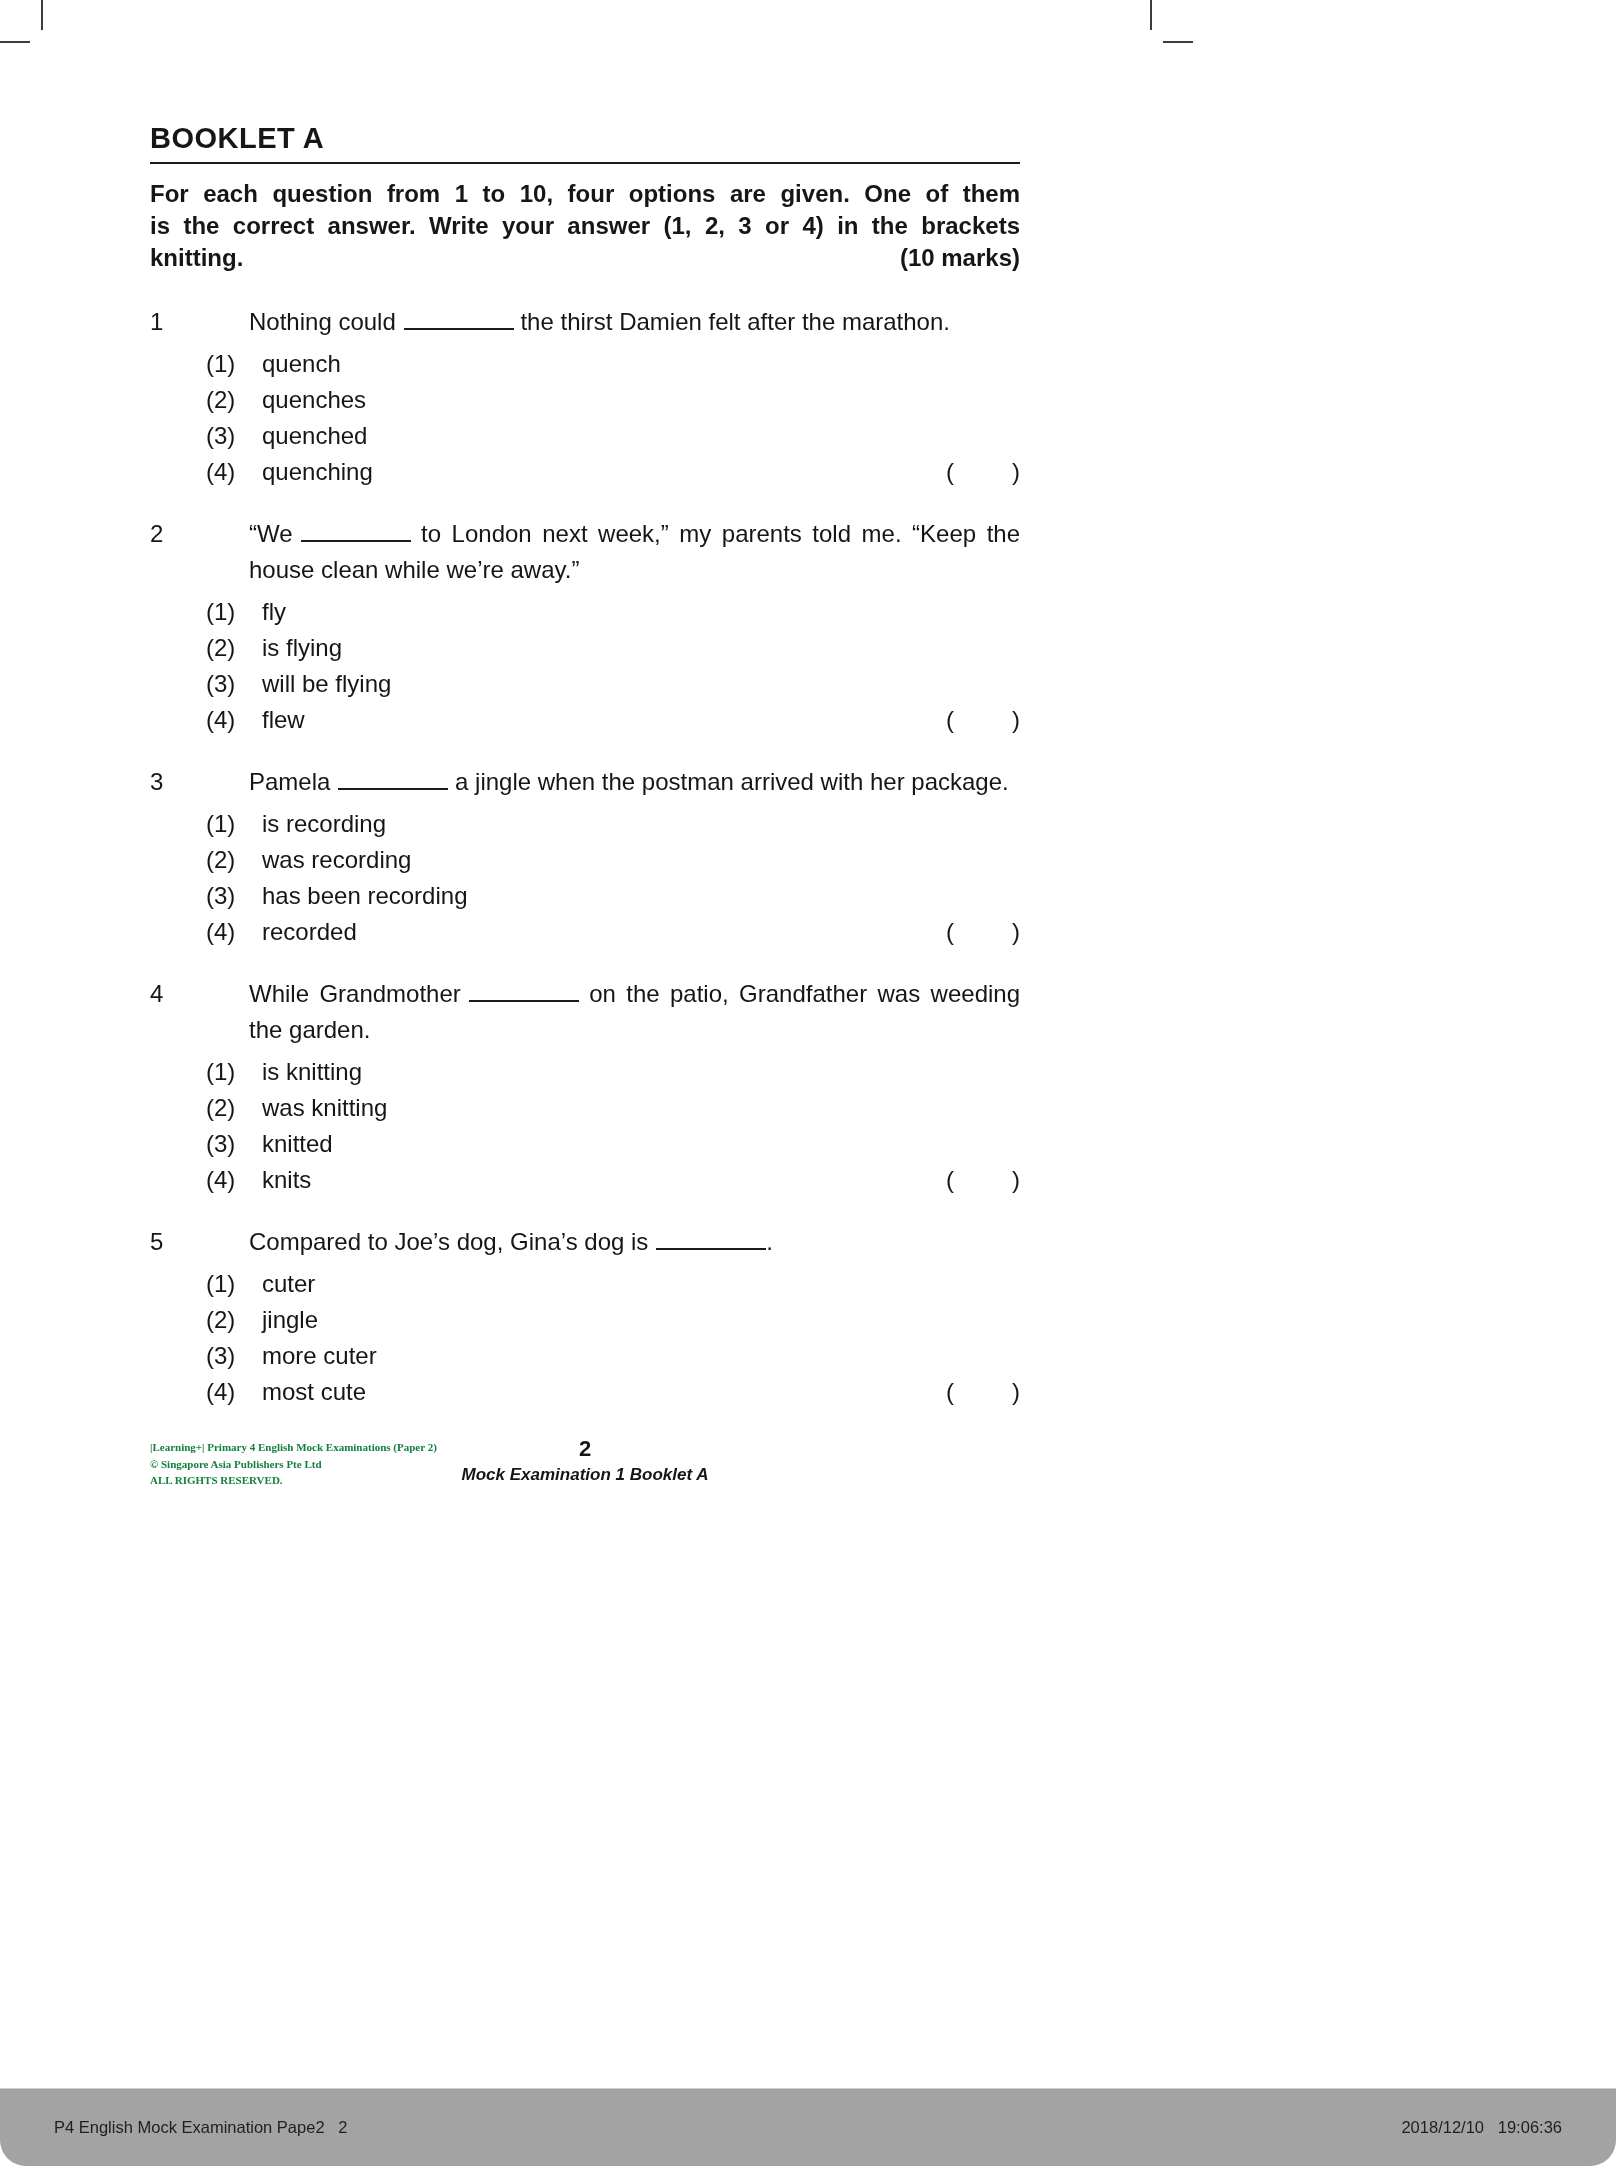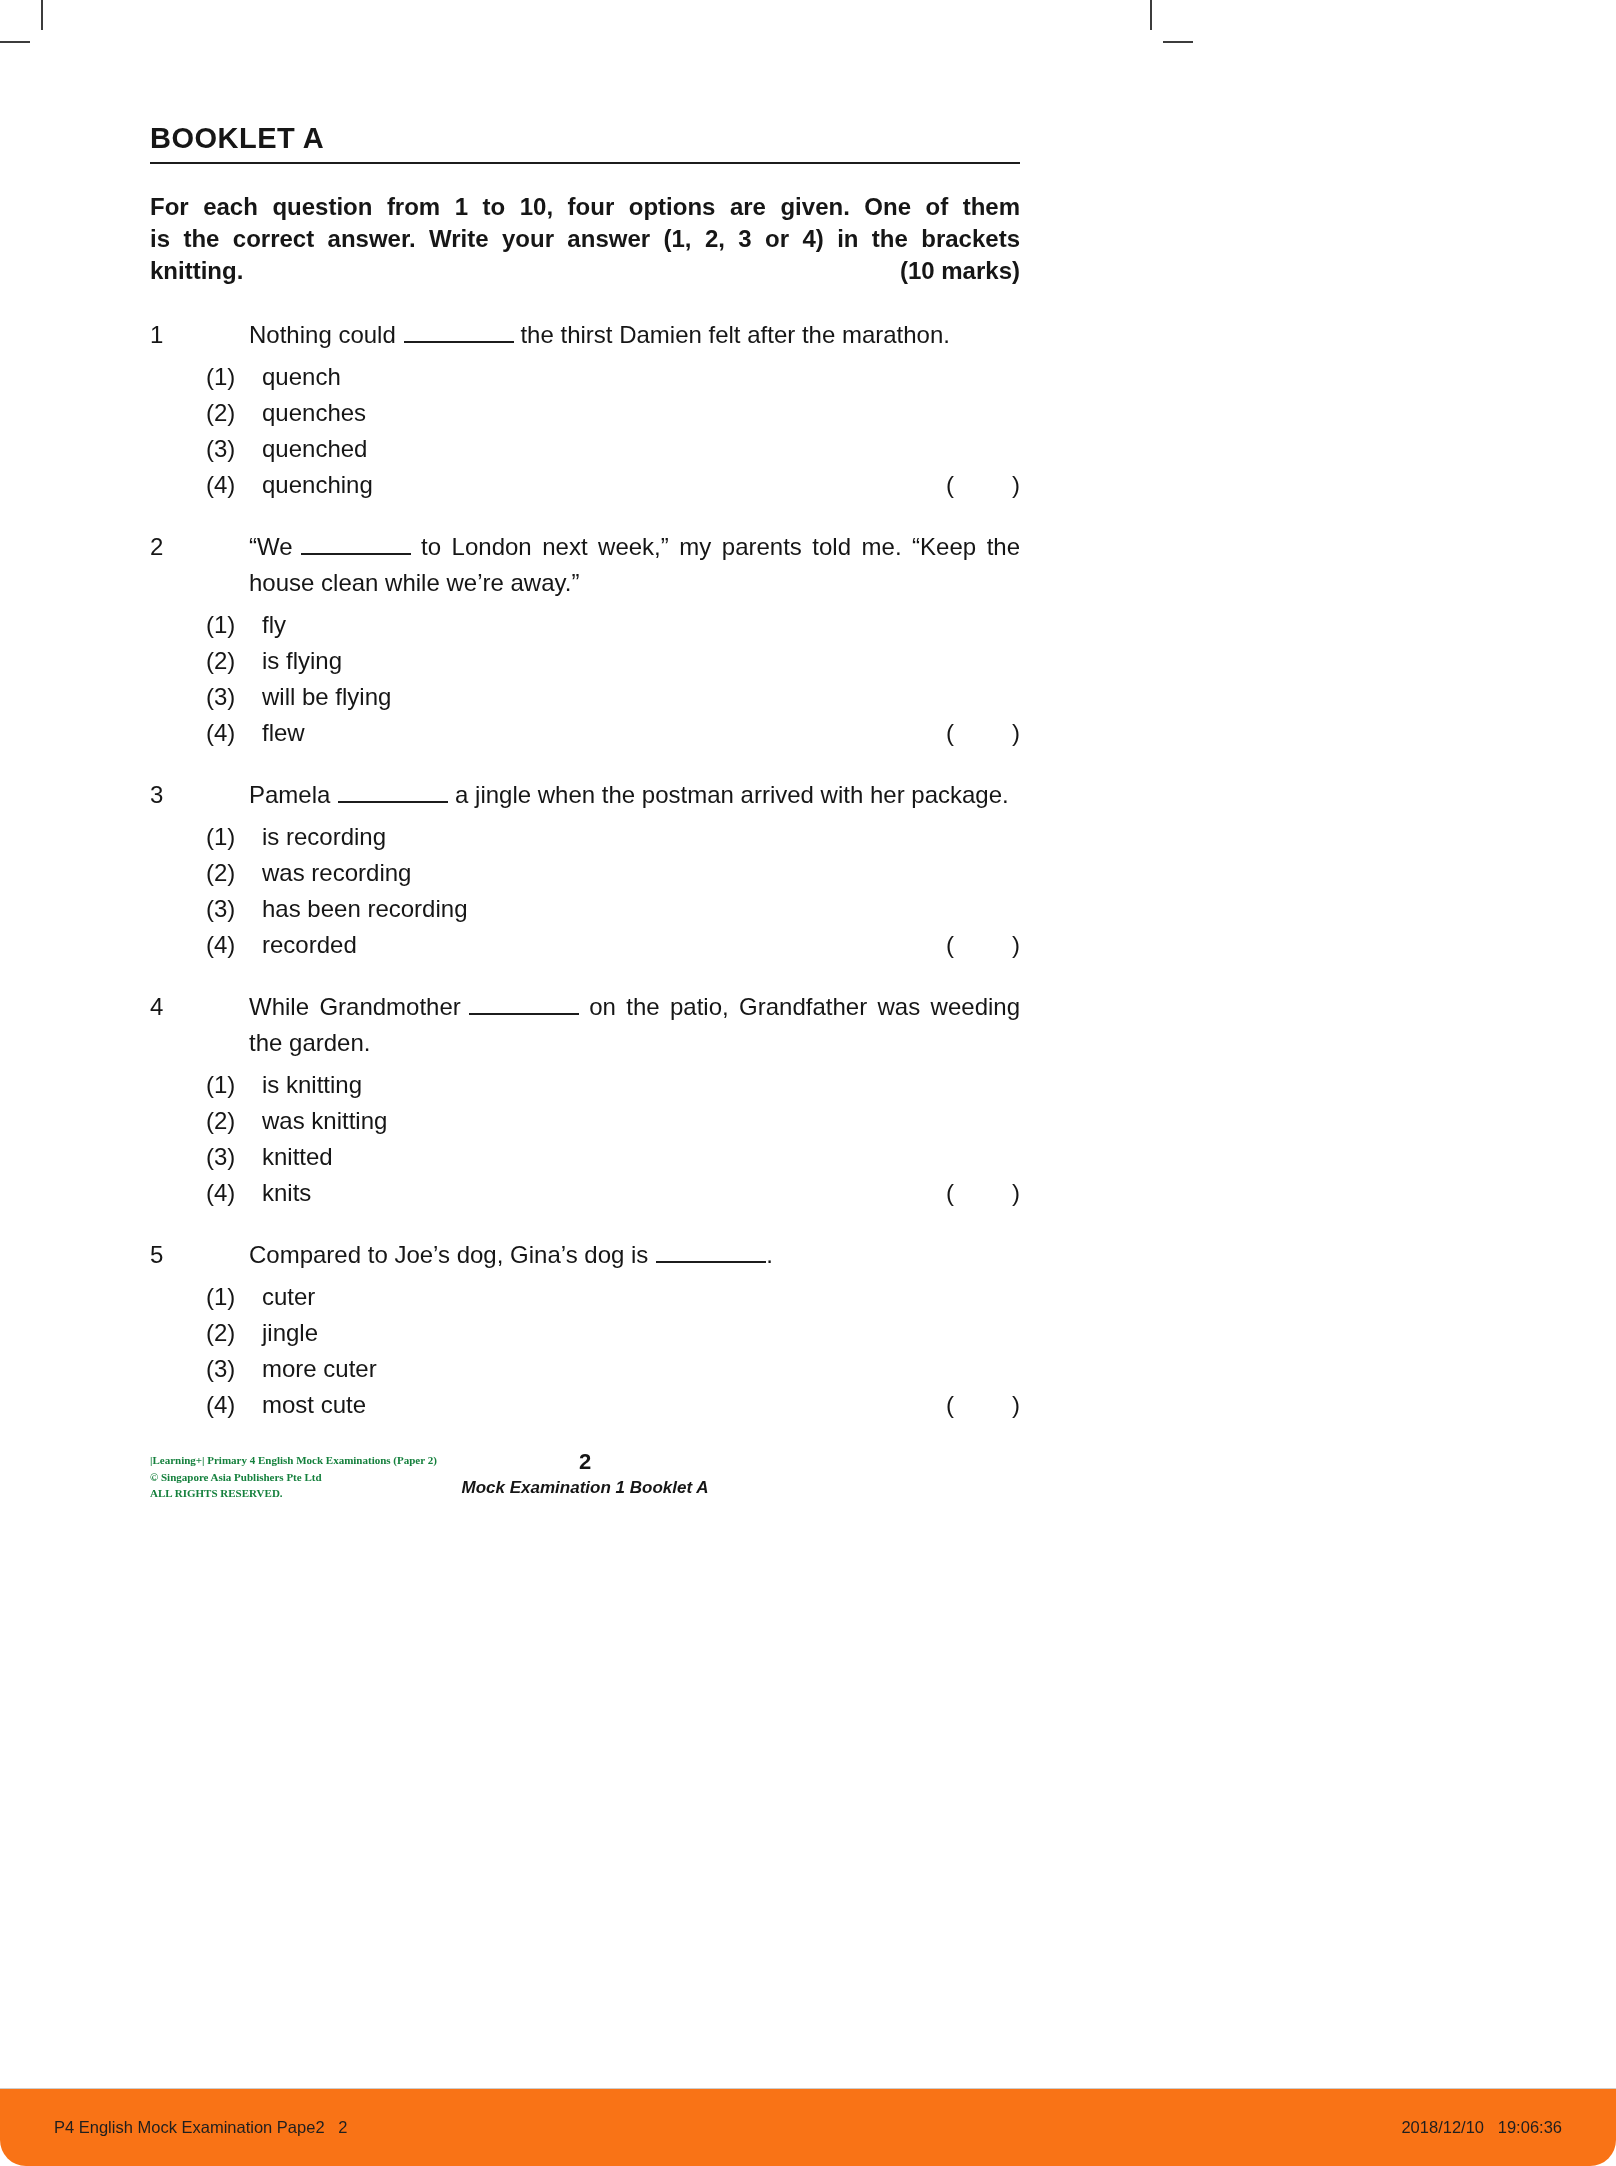--- a/index.html
+++ b/index.html
@@ -12,21 +12,21 @@
   .crop-tl-v{left:41px;top:0;width:2px;height:30px;}
   .crop-tl-h{left:0;top:41px;width:30px;height:2px;}
   .crop-tr-v{left:1150px;top:0;width:2px;height:30px;}
   .crop-tr-h{left:1163px;top:41px;width:30px;height:2px;}
 
   .content{position:absolute;left:150px;top:0;width:870px;}
 
   .booklet-title{margin:122px 0 0 0;font-size:29px;font-weight:bold;letter-spacing:.5px;}
   .title-rule{border:0;border-bottom:2.5px solid #1c1c1c;margin:7px 0 0 0;}
 
-  .instructions{margin-top:27px;font-weight:bold;font-size:24px;line-height:32px;}
+  .instructions{margin-top:14px;font-weight:bold;font-size:24px;line-height:32px;}
   .jline{text-align:justify;text-align-last:justify;}
   .iline3{display:flex;justify-content:space-between;}
 
   .questions{margin-top:30px;}
   .question{margin-bottom:26px;}
   .q-row{display:flex;font-size:24px;line-height:36px;}
   .q-num{flex:0 0 56px;}
   .q-text{flex:1;text-align:justify;margin-left:43px;}
   .blank{
     display:inline-block;width:110px;height:18px;
@@ -42,21 +42,21 @@
   .imprint{
     position:absolute;left:0;top:3px;
     font-family:"Liberation Serif",serif;font-size:11px;line-height:16.5px;color:#15803d;font-weight:bold;
   }
   .footer-center{text-align:center;}
   .page-num{font-size:22px;font-weight:bold;line-height:26px;}
   .booklet-label{font-size:17px;font-weight:bold;font-style:italic;margin-top:3px;}
 
   .statusbar{
     position:absolute;left:0;top:2088px;width:1616px;height:78px;
-    background:#f97316;border-top:1px solid #cdcdcd;box-sizing:border-box;
+    background:#a3a3a3;border-top:1px solid #cdcdcd;box-sizing:border-box;
     display:flex;align-items:center;justify-content:space-between;
     padding:0 54px;font-size:16.5px;color:#1f1f1f;gap:8px;
   }
   .statusbar span{white-space:pre;}
 </style>
 </head>
 <body>
 
 <div class="sheet">
 

